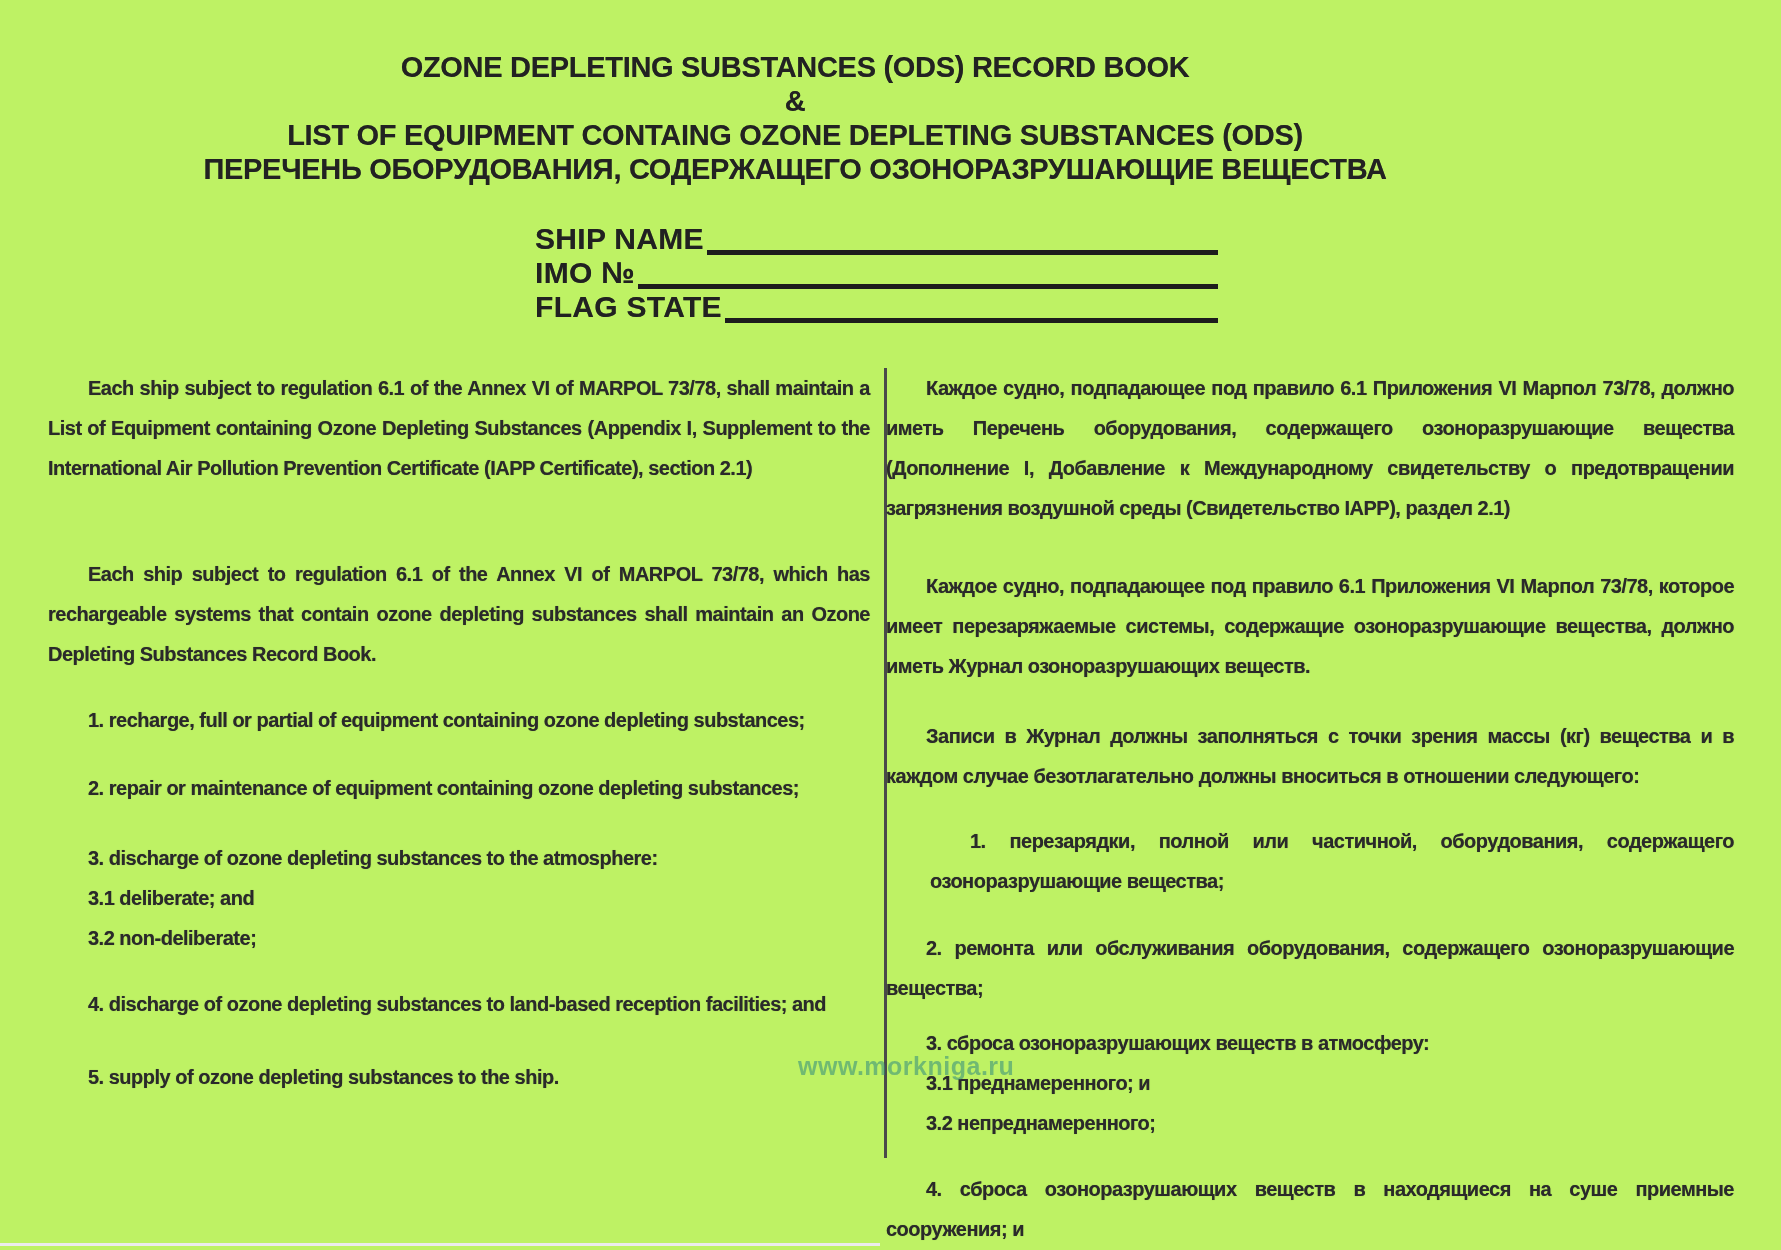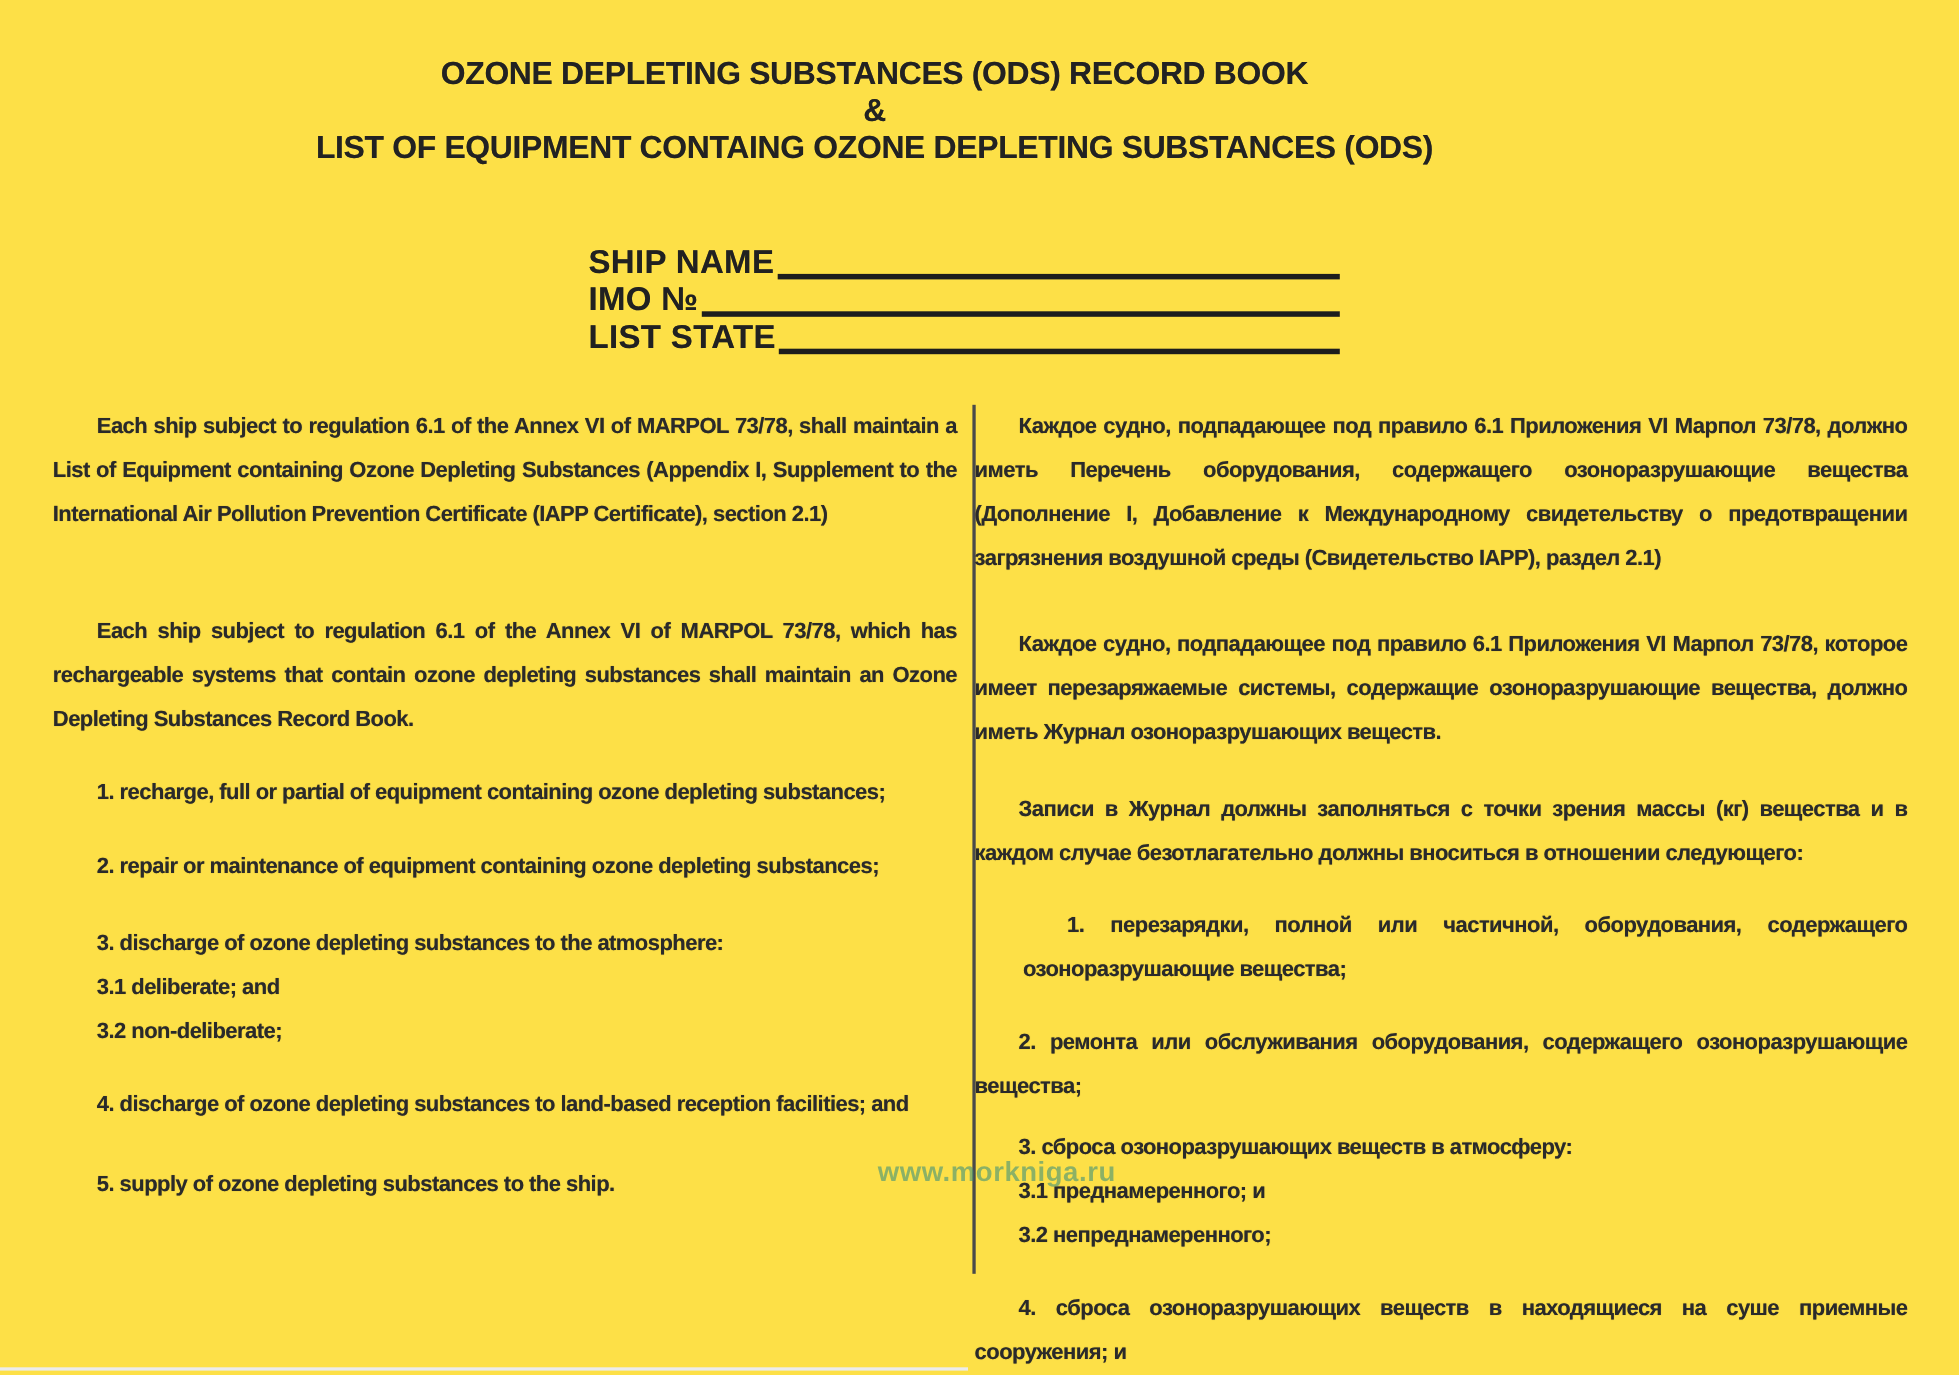--- a/index.html
+++ b/index.html
@@ -1,21 +1,21 @@
 <!DOCTYPE html>
 <html><head>
 <meta charset="utf-8">
 <style>
   html, body {
     margin: 0; padding: 0; background: #ffffff;
   }
   #page {
     position: relative;
     width: 1781px; height: 1250px;
-    background: #fde047;
+    background: #bef264;
     overflow: hidden;
     font-family: "Liberation Sans", "DejaVu Sans", sans-serif;
     font-weight: 700;
     color: #262626;
   }
   
   #title-block {
     position: absolute; left: 0; top: 50px; width: 1590px;
     text-align: center;
     font-size: 29px; line-height: 34px; letter-spacing: -0.3px;
@@ -70,33 +70,34 @@
 </style>
 </head>
 <body>
 
 <div id="page">
 
   <div id="title-block">
     <div>OZONE DEPLETING SUBSTANCES (ODS) RECORD BOOK</div>
     <div>&amp;</div>
     <div>LIST OF EQUIPMENT CONTAING OZONE DEPLETING SUBSTANCES (ODS)</div>
+    <div>ПЕРЕЧЕНЬ ОБОРУДОВАНИЯ, СОДЕРЖАЩЕГО ОЗОНОРАЗРУШАЮЩИЕ ВЕЩЕСТВА</div>
   </div>
 
   <div id="ship-fields">
     <div class="field-row">
       <span class="field-label">SHIP NAME</span>
       <span class="field-line"></span>
     </div>
     <div class="field-row">
       <span class="field-label">IMO №</span>
       <span class="field-line"></span>
     </div>
     <div class="field-row">
-      <span class="field-label">LIST STATE</span>
+      <span class="field-label">FLAG STATE</span>
       <span class="field-line"></span>
     </div>
   </div>
 
   <div id="column-divider"></div>
 
   <div id="col-en" class="col">
     <p class="blk m66">Each ship subject to regulation 6.1 of the Annex VI of MARPOL 73/78, shall maintain a List of Equipment containing Ozone Depleting Substances (Appendix I, Supplement to the International Air Pollution Prevention Certificate (IAPP Certificate), section 2.1)</p>
     <p class="blk m26">Each ship subject to regulation 6.1 of the Annex VI of MARPOL 73/78, which has rechargeable systems that contain ozone depleting substances shall maintain an Ozone Depleting Substances Record Book.</p>
     <p class="blk m28">1. recharge, full or partial of equipment containing ozone depleting substances;</p>

